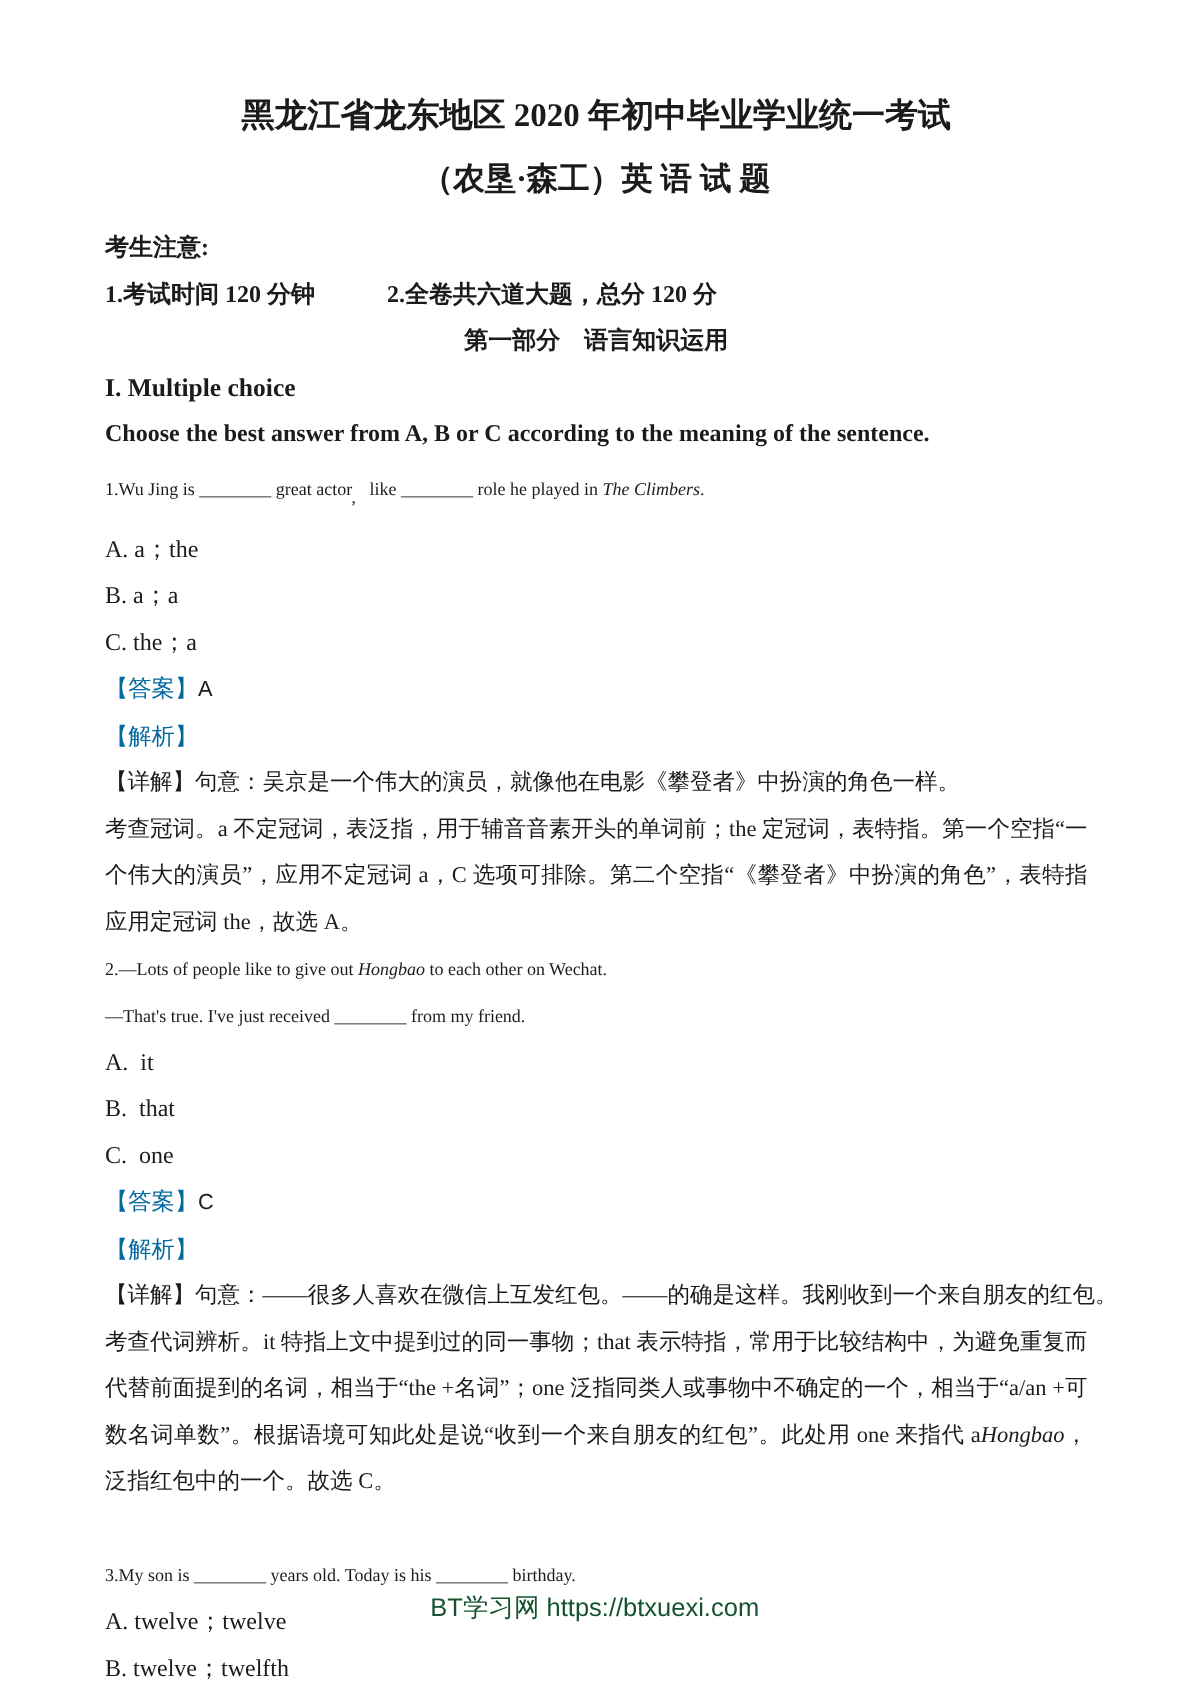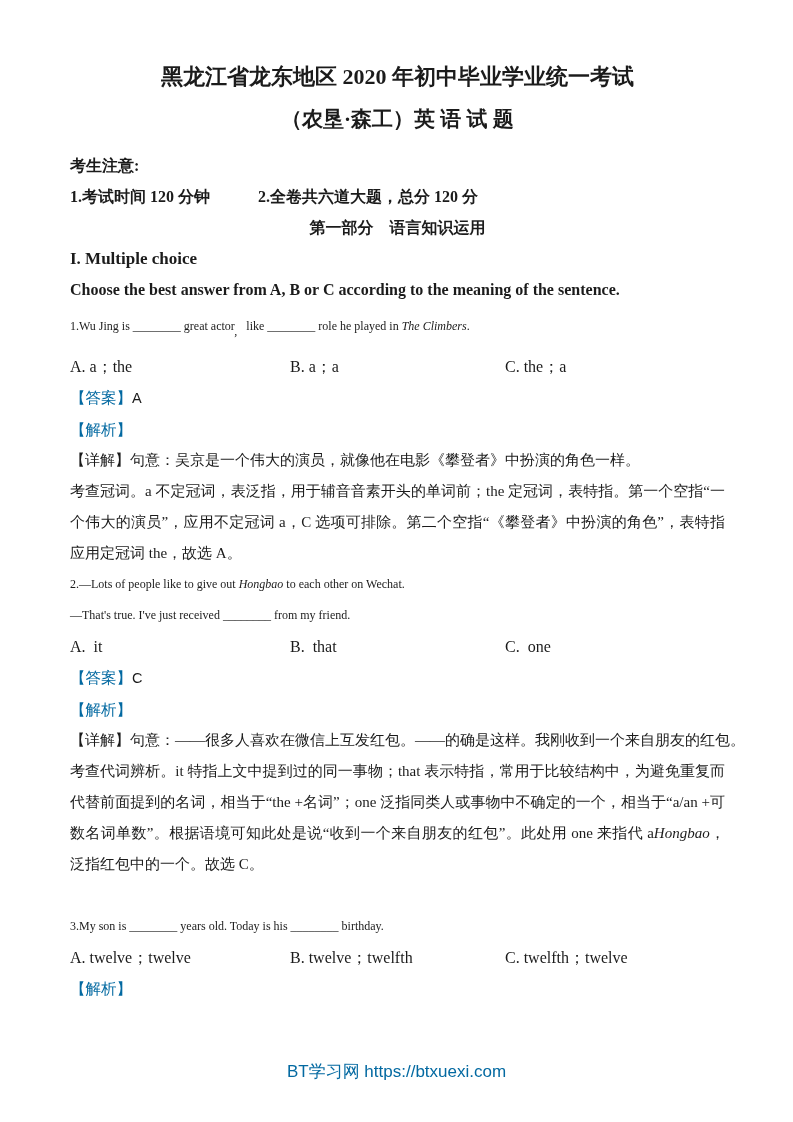--- a/index.html
+++ b/index.html
@@ -12,39 +12,39 @@
 
   .b16{font-size:16px;font-weight:700;line-height:31px;}
   .notice-head{margin-top:16px;}
   .notice-row{display:flex;}
   .notice-gap{width:48px;}
   .center{text-align:center;}
   .sec-head{font-size:17px;}
 
   .stem{font-size:12px;line-height:31px;}
   .q1stem{margin-top:6px;}
-  .opt-row{display:flex;font-size:16px;line-height:31px;}
+  .opt-row{display:flex;font-size:16px;line-height:31px;flex-direction:column;}
   .q1opts{margin-top:9px;}
   .opt1{width:220px;white-space:pre-wrap;}
   .opt2{width:215px;white-space:pre-wrap;}
   .opt3{white-space:pre-wrap;flex:1;}
 
   .meta{font-size:15.5px;line-height:31px;}
   .blue{color:#0369a1;}
   .anskey{font-family:"Liberation Sans","DejaVu Sans",sans-serif;font-size:14.5px;}
 
   .detail{font-size:15px;line-height:31px;text-align:justify;}
   .detail-one{white-space:nowrap;text-align:left;}
   .italic{font-style:italic;}
   .lowc{position:relative;top:5px;margin-right:6px;}
   .q3block{margin-top:31px;}
 
   .footer{position:absolute;left:0;width:100%;top:1060px;text-align:center;
           font-family:"Liberation Sans","DejaVu Sans",sans-serif;font-size:17px;color:#a0a0a0;}
-  .footer a{color:#0369a1;text-decoration:none;}
+  .footer a{color:#14532d;text-decoration:none;}
 </style>
 </head>
 <body>
 
 <div class="page">
   <div class="doc">
 
     <div class="t1">黑龙江省龙东地区 2020 年初中毕业学业统一考试</div>
     <div class="t2">（农垦·森工）英 语 试 题</div>
 

